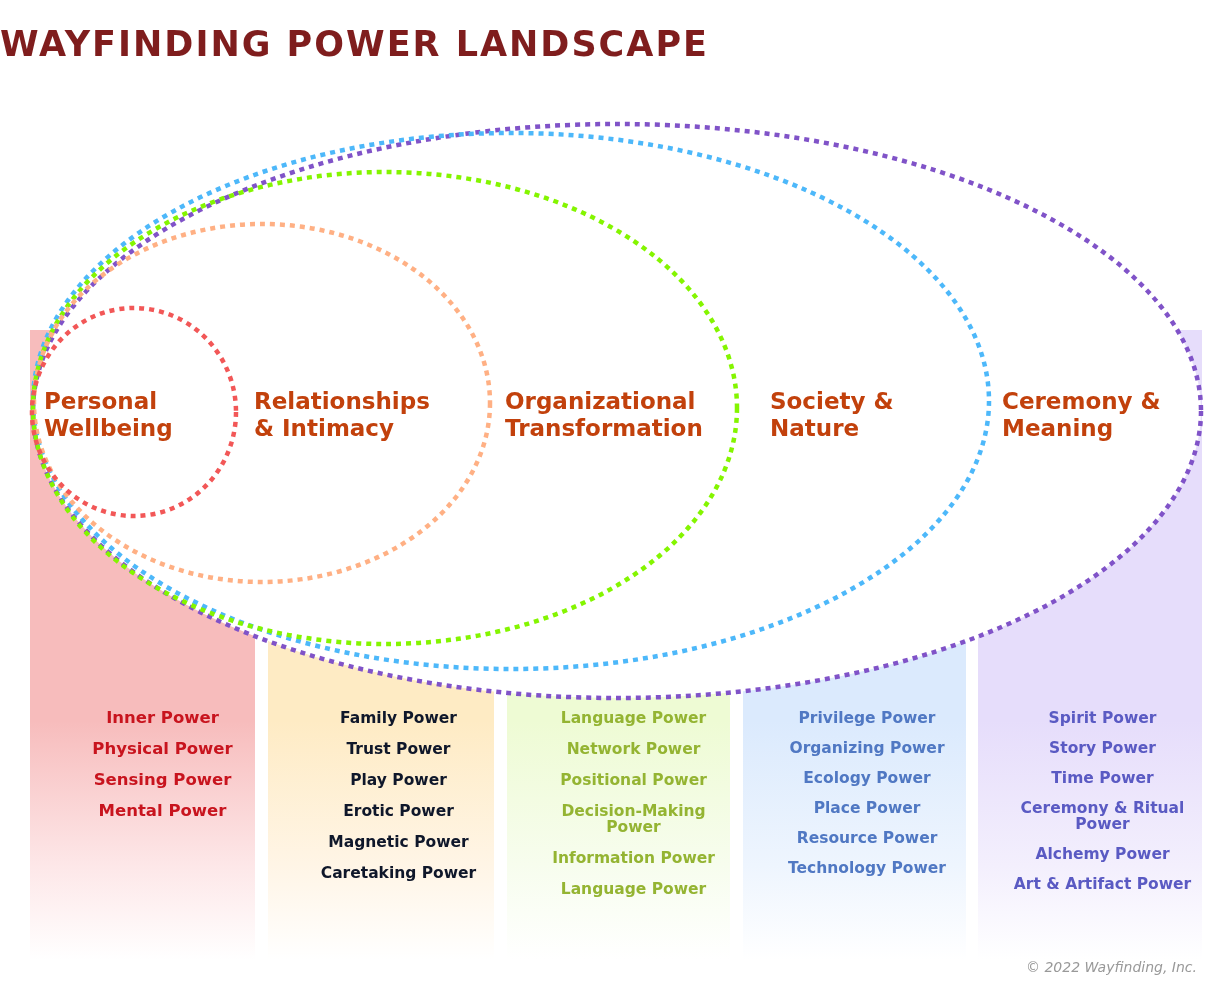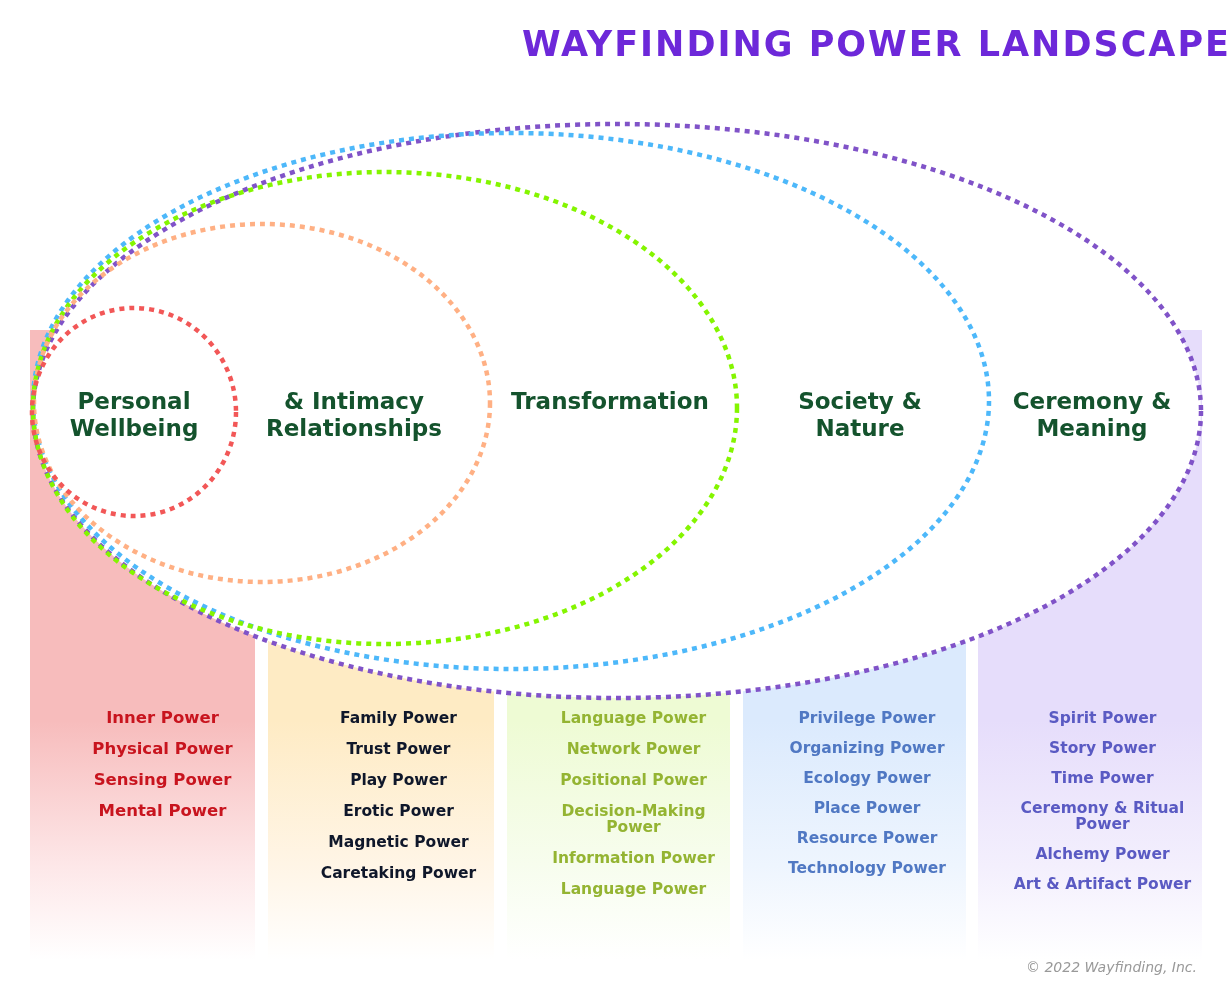--- a/index.html
+++ b/index.html
@@ -1,29 +1,29 @@
 <!DOCTYPE html>
 <html><head>
 <meta charset="utf-8">
 <style>
   html, body { margin: 0; padding: 0; background: #ffffff; }
   body { width: 1231px; height: 1005px; position: relative; overflow: hidden;
          font-family: "Liberation Sans", "DejaVu Sans", sans-serif; }
-  .title { position: absolute; left: 0; width: 1231px; top: 24px; text-align: right;
+  .title { position: absolute; left: 0; width: 1231px; top: 24px; text-align: left;
            font-family: "DejaVu Sans", sans-serif; font-size: 35px; font-weight: bold;
-           letter-spacing: 2px; color: #6d28d9; }
+           letter-spacing: 2px; color: #7f1d1d; }
   .col { position: absolute; top: 330px; height: 630px; }
   .col-red    { left: 30px;  width: 225px; background: linear-gradient(to bottom, #f7bcbc 0%, #f7bcbc 62%, #fde7e8 85%, #ffffff 100%); }
   .col-orange { left: 268px; width: 226px; background: linear-gradient(to bottom, #feebc4 0%, #feebc4 62%, #fff5e6 85%, #ffffff 100%); }
   .col-green  { left: 507px; width: 223px; background: linear-gradient(to bottom, #eefbd4 0%, #eefbd4 62%, #f7fdee 85%, #ffffff 100%); }
   .col-blue   { left: 743px; width: 223px; background: linear-gradient(to bottom, #dbeafd 0%, #dbeafd 62%, #eef5fe 85%, #ffffff 100%); }
   .col-purple { left: 978px; width: 224px; background: linear-gradient(to bottom, #e6ddfb 0%, #e6ddfb 62%, #f3effd 85%, #ffffff 100%); }
   svg.diagram { position: absolute; left: 0; top: 0; }
-  .label { position: absolute; text-align: center; font-family: "DejaVu Sans", sans-serif;
-           font-weight: bold; font-size: 23px; line-height: 27px; color: #14532d; }
+  .label { position: absolute; text-align: left; font-family: "DejaVu Sans", sans-serif;
+           font-weight: bold; font-size: 23px; line-height: 27px; color: #c2410c; }
   .list { position: absolute; top: 710px; text-align: center; font-family: "DejaVu Sans", sans-serif;
           font-weight: bold; font-size: 15.5px; }
   .list .item { display: block; margin-bottom: 12px; line-height: 16px; padding-left: 25px; }
   .list-red    { left: 30px;  width: 240px; }
   .list-red .item { font-size: 16.5px; margin-bottom: 15px; }
   .list-orange { left: 268px; width: 236px; }
   .list-orange .item, .list-green .item { margin-bottom: 15px; }
   .list-green  { left: 507px; width: 228px; }
   .list-blue   { left: 743px; width: 223px; }
   .list-blue .item, .list-purple .item { margin-bottom: 14px; }
@@ -55,24 +55,25 @@
   <ellipse id="ring-organizational" cx="385" cy="408" rx="352" ry="236" fill="none" stroke-width="4.5" stroke-dasharray="5 5" stroke="#84f500"></ellipse>
   <ellipse id="ring-relationships" cx="262" cy="403" rx="228" ry="179" fill="none" stroke-width="4.5" stroke-dasharray="5 5" stroke="#ffb084"></ellipse>
   <ellipse id="ring-personal" cx="134" cy="412" rx="102" ry="104" fill="none" stroke-width="4.5" stroke-dasharray="5 5" stroke="#f25757"></ellipse>
 </svg>
 
 <div class="label" style="left:44px;width:180px;top:388px;">
   <div>Personal</div>
   <div>Wellbeing</div>
 </div>
 <div class="label" style="left:254px;width:200px;top:388px;">
+  <div>Relationships</div>
   <div>&amp; Intimacy</div>
-  <div>Relationships</div>
 </div>
 <div class="label" style="left:505px;width:210px;top:388px;">
+  <div>Organizational</div>
   <div>Transformation</div>
 </div>
 <div class="label" style="left:770px;width:180px;top:388px;">
   <div>Society &amp;</div>
   <div>Nature</div>
 </div>
 <div class="label" style="left:1002px;width:180px;top:388px;">
   <div>Ceremony &amp;</div>
   <div>Meaning</div>
 </div>

